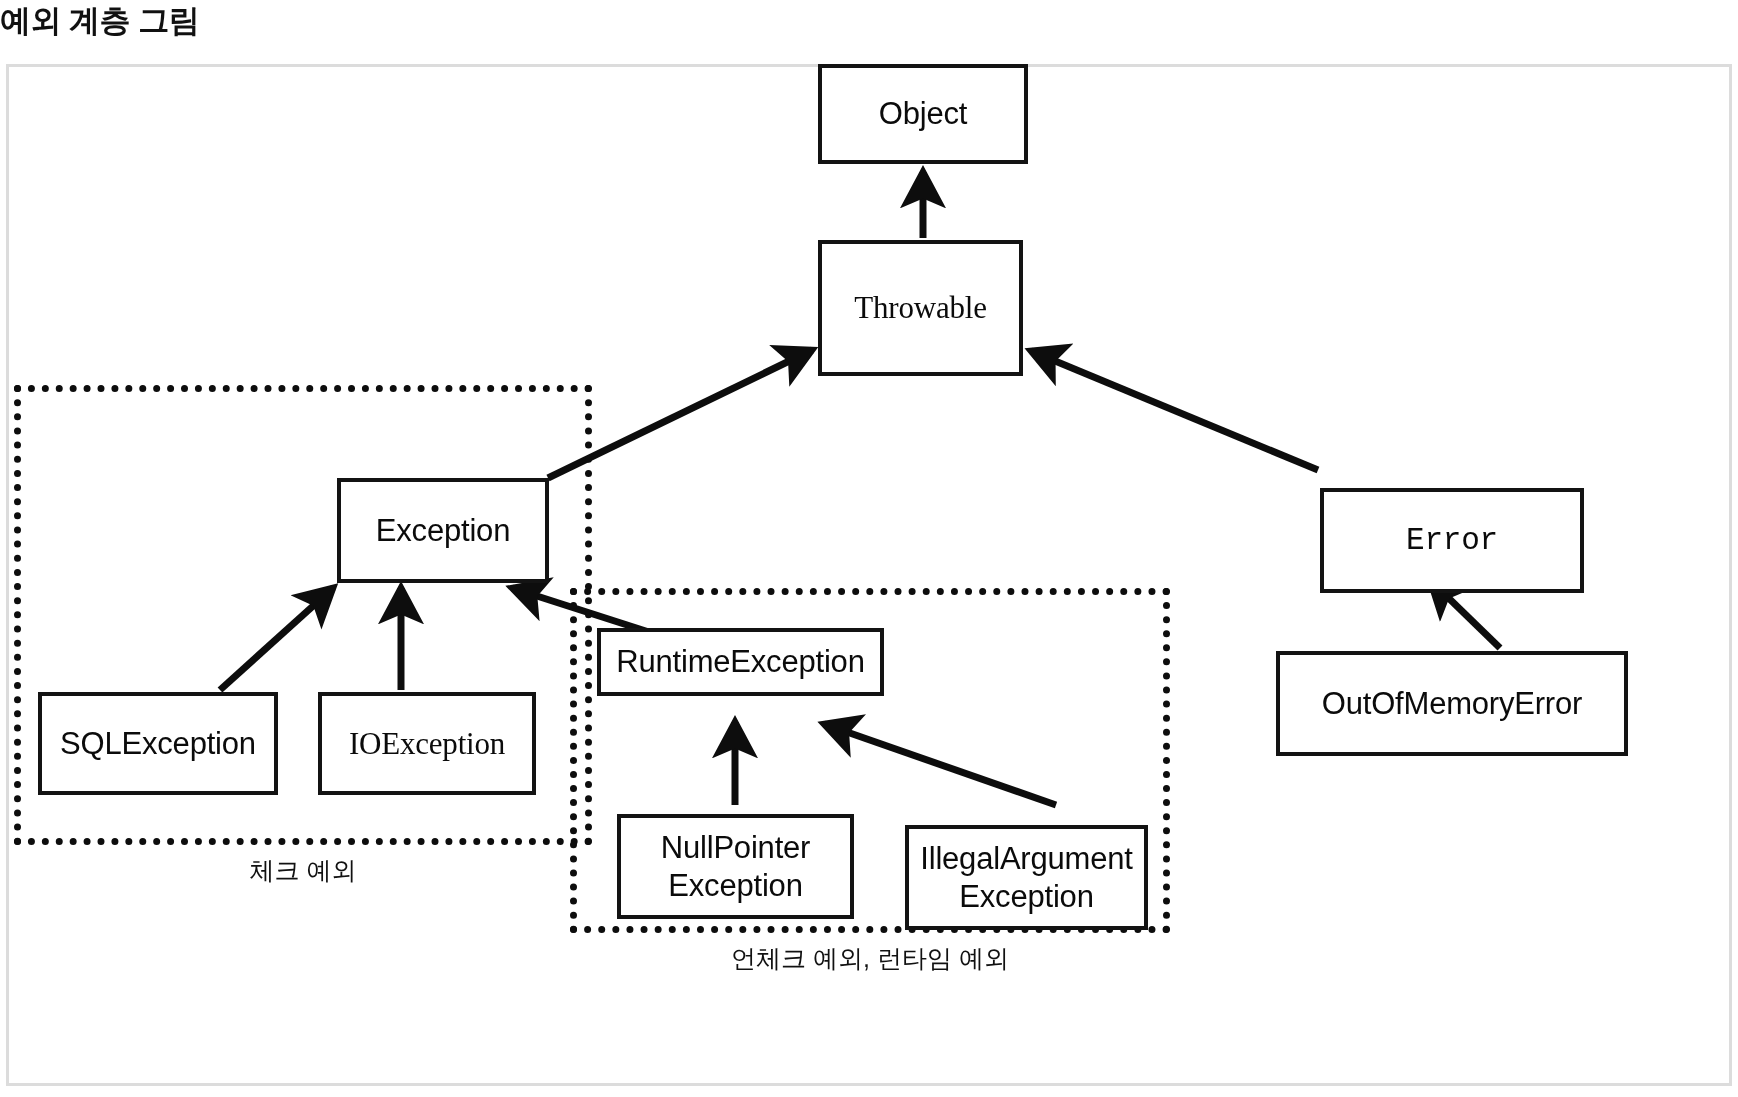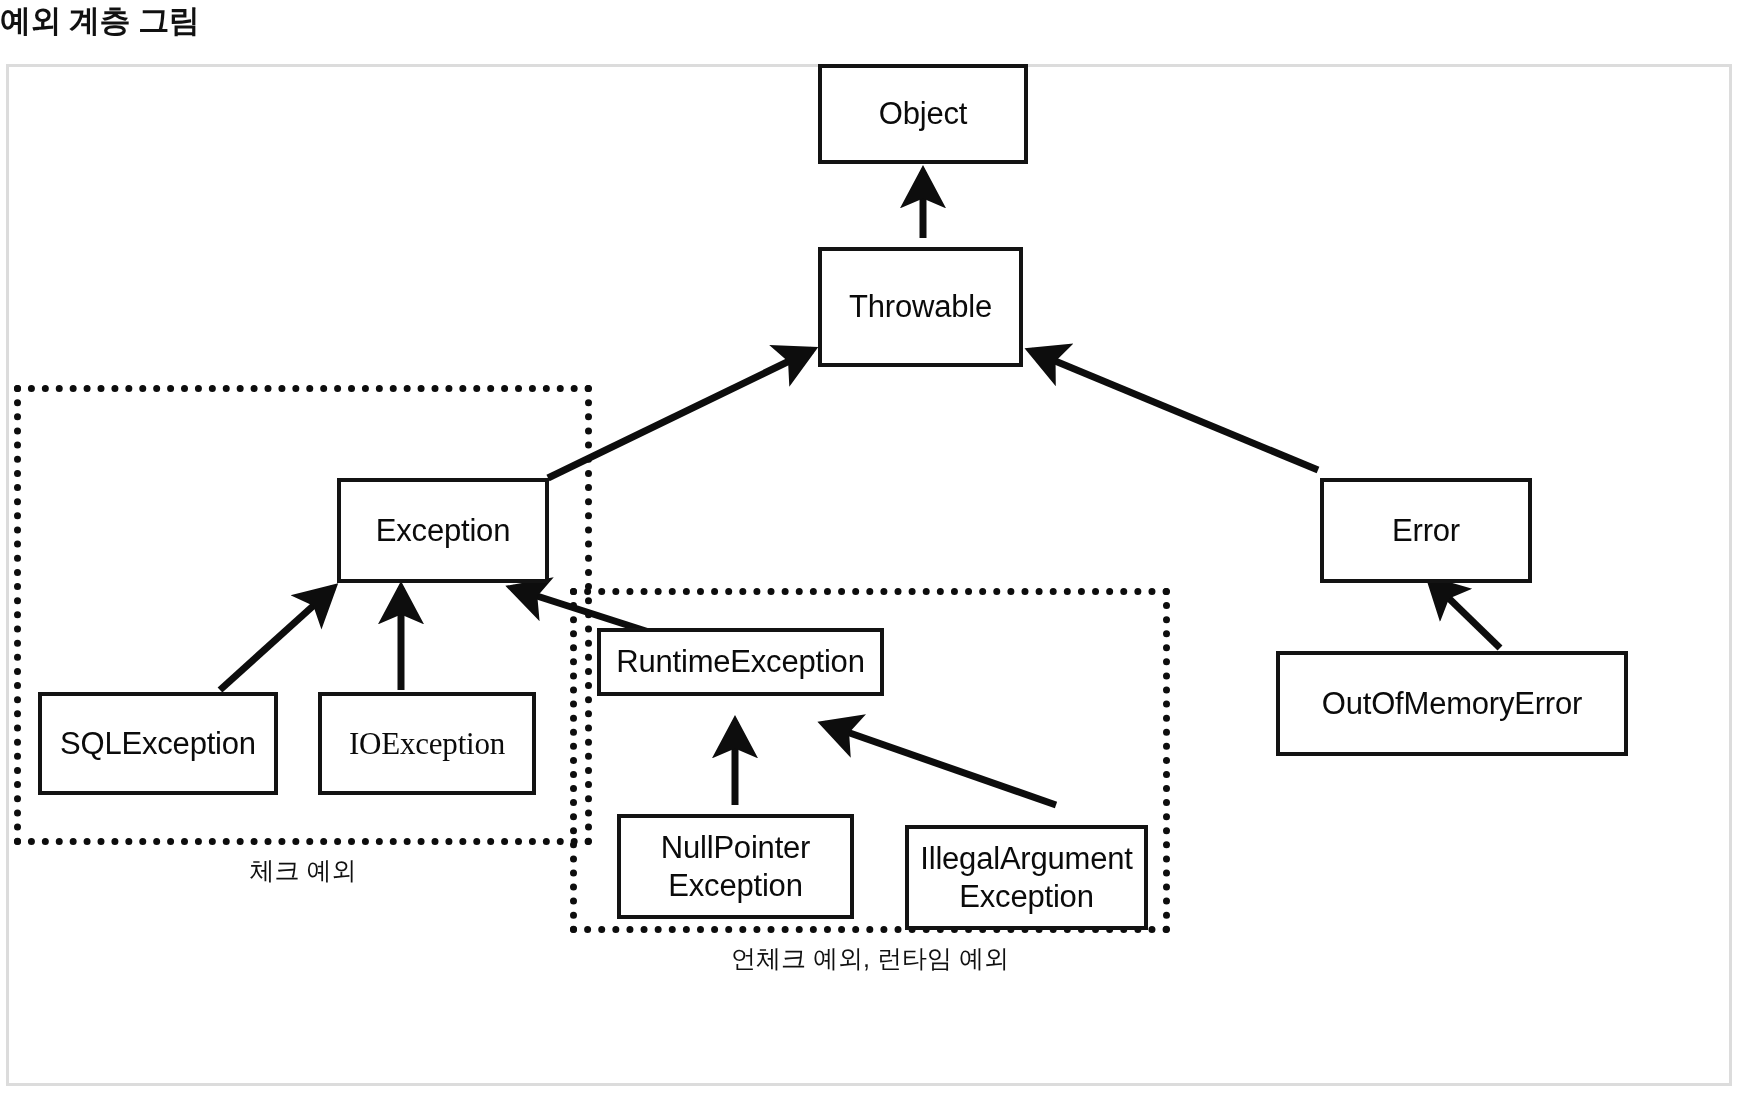--- a/index.html
+++ b/index.html
@@ -141,29 +141,29 @@
       <line x1="1056" y1="805" x2="824" y2="724"></line>
 
       <line x1="1500" y1="648" x2="1430" y2="580"></line>
     </g>
   </svg>
 
   <div class="class-box" style="left:818px; top:64px; width:210px; height:100px;">
     <span class="box-label">Object</span>
   </div>
 
-  <div class="class-box" style="left:818px; top:247px; width:205px; height:120px;">
+  <div class="class-box" style="left:818px; top:240px; width:205px; height:136px;font-family:Liberation Serif, serif;">
     <span class="box-label">Throwable</span>
   </div>
 
   <div class="class-box" style="left:337px; top:478px; width:212px; height:105px;">
     <span class="box-label">Exception</span>
   </div>
 
-  <div class="class-box" style="left:1320px; top:478px; width:212px; height:105px;">
+  <div class="class-box" style="left:1320px; top:488px; width:264px; height:105px;font-family:Liberation Mono, monospace;">
     <span class="box-label">Error</span>
   </div>
 
   <div class="class-box" style="left:38px; top:692px; width:240px; height:103px;">
     <span class="box-label">SQLException</span>
   </div>
 
   <div class="class-box" style="left:318px; top:692px; width:218px; height:103px;font-family:Liberation Serif, serif;">
     <span class="box-label">IOException</span>
   </div>

